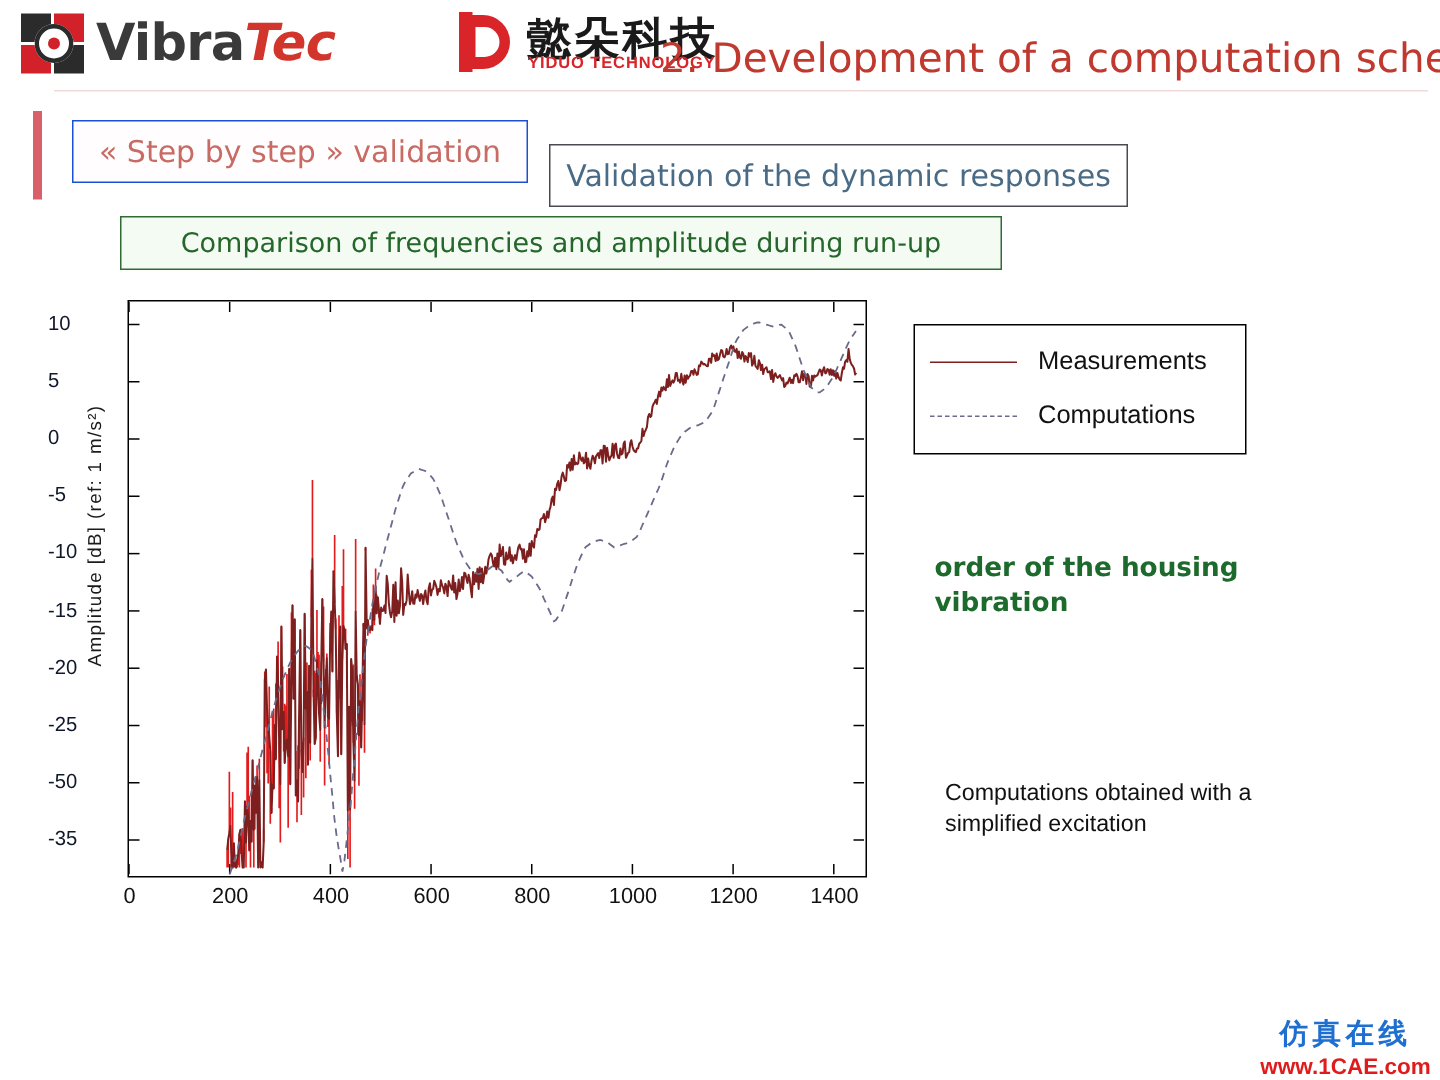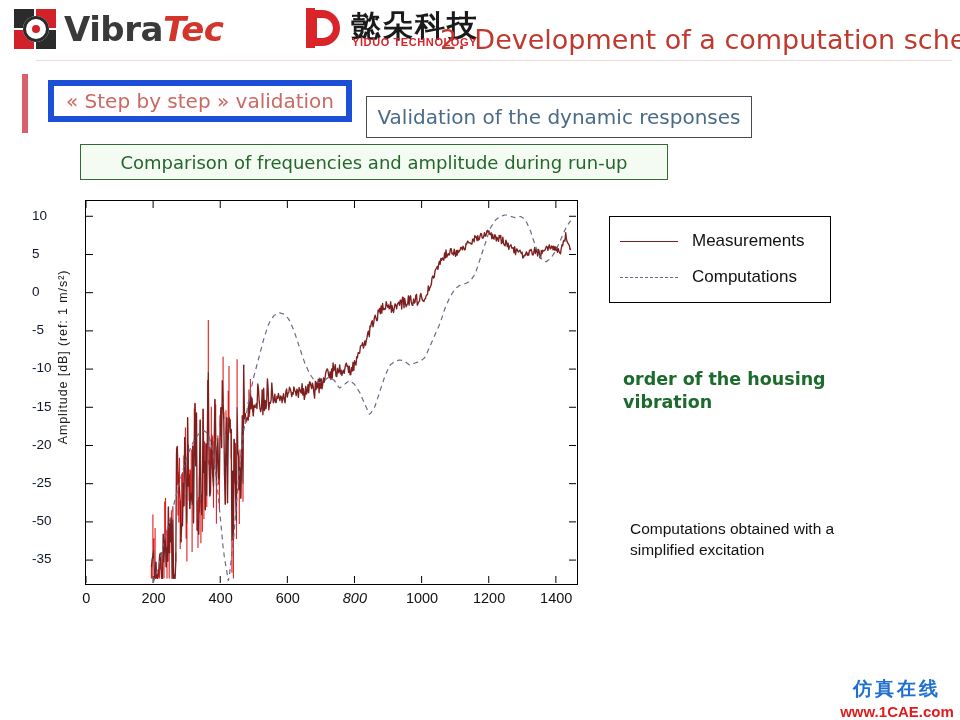--- a/index.html
+++ b/index.html
@@ -148,21 +148,21 @@
     box-sizing: border-box;
     display: flex;
     align-items: center;
     justify-content: center;
     background: #fffdfd;
     white-space: nowrap;
   }
   #nav-step {
     left: 48px; top: 80px;
     width: 304px; height: 42px;
-    border: 6px solid #1d4ed8;
+    border: 1px solid #1d4ed8;
     color: #c76b64;
     font-size: 20px;
     font-family: "DejaVu Sans", sans-serif;
   }
   #nav-validation {
     left: 366px; top: 80px;
     width: 386px; height: 42px;
     border: 1px solid #4a4a52;
     color: #4a6b86;
     font-size: 20px;
@@ -435,21 +435,21 @@
         <polyline points="65.4,366.1 66.2,358.2 66.9,354.3 67.7,349.7 68.4,377.4 69.1,377.4 69.9,361.1 70.6,376.3 71.4,377.4 72.1,372.3 72.8,368.7 73.6,354.8 74.3,352.2 75.0,366.6 75.8,377.4 76.5,377.4 77.3,333.2 78.0,360.7 78.7,336.6 79.5,343.2 80.2,366.0 81.0,346.4 81.7,360.2 82.4,305.9 83.2,352.1 83.9,322.7 84.6,340.9 85.4,316.9 86.1,377.4 86.9,319.2 87.6,377.4 88.3,373.9 89.1,377.4 89.8,360.5 90.5,252.8 91.3,245.4 92.0,270.8 92.8,283.5 93.5,289.9 94.2,299.8 95.0,341.0 95.7,322.4 96.5,324.7 97.2,282.4 97.9,305.1 98.7,236.6 99.4,254.4 100.1,293.7 100.9,321.7 101.6,216.7 102.4,285.1 103.1,273.7 103.8,307.6 104.6,294.4 105.3,292.1 106.1,303.1 106.8,244.9 107.5,321.9 108.3,246.6 109.0,202.5 109.7,264.9 110.5,211.9 111.2,329.3 112.0,319.4 112.7,333.3 113.4,276.0 114.2,219.0 114.9,298.8 115.7,313.6 116.4,290.9 117.1,208.2 117.9,271.5 118.6,260.3 119.3,308.8 120.1,242.8 120.8,294.1 121.6,210.3 122.3,171.6 123.0,258.7 123.8,295.0 124.5,291.1 125.3,239.2 126.0,255.0 126.7,274.7 127.5,285.6 128.2,240.2 128.9,198.4 129.7,240.1 130.4,283.8 131.2,252.1 131.9,237.9 132.6,276.7 133.4,278.2 134.1,225.2 134.9,206.6 135.6,246.7 136.3,179.8 137.1,201.0 137.8,218.3 138.5,274.2 139.3,303.2 140.0,233.3 140.8,216.7 141.5,301.8 142.2,238.9 143.0,216.3 143.7,218.8 144.4,231.7 145.2,228.4 145.9,339.4 146.7,270.2 147.4,338.6 148.1,238.3 148.9,246.6 149.6,294.0 150.4,319.3 151.1,206.8 151.8,249.3 152.6,255.4 153.3,289.1 154.0,266.5 154.8,297.3 155.5,264.0 156.3,214.8 157.0,281.9 157.7,164.1 158.5,217.9 159.2,212.4 160.0,219.2 160.7,218.9 161.4,216.9 162.2,219.1 162.9,201.3 163.6,212.2 164.4,190.1 165.1,207.9 165.9,197.2 166.6,205.2 167.3,214.9 168.1,204.0 168.8,206.3 169.6,206.0 170.3,202.7 171.0,207.6 171.8,182.9 172.5,188.2 173.2,200.7 174.0,207.5 174.7,210.5 175.5,206.4 176.2,188.8 176.9,213.7 177.7,187.2 178.4,209.5 179.2,199.4 179.9,207.9 180.6,203.2 181.4,177.9 182.1,186.7 182.8,208.9 183.6,201.6 184.3,202.4 185.1,199.1 185.8,182.0 186.5,192.4 187.3,201.8 188.0,199.3 188.8,193.1 189.5,201.4 190.2,201.5 191.0,195.3 191.7,197.4 192.4,192.4 193.2,196.3 193.9,199.6 194.7,195.0 195.4,196.1 196.1,201.7 196.9,195.7 197.6,192.7 198.3,199.0 199.1,201.8 199.8,191.2 200.6,187.9 201.3,196.0 202.0,192.3 202.8,191.5 203.5,186.2 204.3,188.3 205.0,190.6 205.7,195.6 206.5,191.7 207.2,193.2 207.9,185.8 208.7,189.2 209.4,190.6 210.2,194.6 210.9,188.1 211.6,189.7 212.4,196.4 213.1,186.4 213.9,188.5 214.6,190.7 215.3,192.2 216.1,182.6 216.8,194.0 217.5,187.6 218.3,198.4 219.0,194.9 219.8,185.3 220.5,193.1 221.2,190.7 222.0,183.6 222.7,191.6 223.5,180.9 224.2,181.3 224.9,184.5 225.7,187.6 226.4,182.2 227.1,184.9 227.9,192.0 228.6,197.1 229.4,180.3 230.1,188.5 230.8,181.8 231.6,186.8 232.3,178.2 233.1,191.7 233.8,177.1 234.5,187.2 235.3,178.0 236.0,187.9 236.7,183.3 237.5,176.8 238.2,181.4 239.0,177.5 239.7,171.8 240.4,169.6 241.2,167.9 241.9,169.3 242.7,174.6 243.4,176.7 244.1,170.8 244.9,178.5 245.6,168.0 246.3,177.0 247.1,162.0 247.8,169.7 248.6,167.4 249.3,163.6 250.0,175.2 250.8,175.5 251.5,167.3 252.2,171.9 253.0,170.9 253.7,163.9 254.5,172.9 255.2,169.2 255.9,174.5 256.7,171.0 257.4,169.1 258.2,172.3 258.9,167.4 259.6,163.6 260.4,162.1 261.1,165.3 261.8,164.9 262.6,171.5 263.3,165.2 264.1,173.8 264.8,173.6 265.5,166.5 266.3,170.0 267.0,161.3 267.8,169.5 268.5,159.7 269.2,162.5 270.0,164.1 270.7,155.8 271.4,156.9 272.2,151.6 272.9,152.3 273.7,152.0 274.4,145.3 275.1,144.6 275.9,144.2 276.6,141.7 277.4,147.1 278.1,144.5 278.8,140.0 279.6,144.2 280.3,139.2 281.0,136.9 281.8,131.6 282.5,130.1 283.3,135.6 284.0,124.9 284.7,125.7 285.5,121.5 286.2,119.7 287.0,125.8 287.7,122.2 288.4,116.6 289.2,114.1 289.9,116.7 290.6,119.7 291.4,119.3 292.1,109.0 292.9,110.7 293.6,107.4 294.3,112.7 295.1,105.0 295.8,112.1 296.6,102.5 297.3,108.7 298.0,107.4 298.8,108.5 299.5,107.8 300.2,100.7 301.0,104.0 301.7,106.2 302.5,104.0 303.2,107.9 303.9,106.9 304.7,100.8 305.4,111.3 306.1,104.6 306.9,109.6 307.6,111.5 308.4,105.8 309.1,102.8 309.8,104.2 310.6,107.9 311.3,103.4 312.1,102.1 312.8,101.1 313.5,104.4 314.3,99.2 315.0,99.1 315.7,108.0 316.5,96.2 317.2,96.3 318.0,106.8 318.7,97.5 319.4,102.0 320.2,105.9 320.9,103.9 321.7,102.7 322.4,94.8 323.1,104.1 323.9,95.8 324.6,94.7 325.3,101.1 326.1,104.2 326.8,104.4 327.6,98.0 328.3,102.0 329.0,101.4 329.8,94.6 330.5,93.3 331.3,104.2 332.0,102.7 332.7,101.0 333.5,100.3 334.2,94.2 334.9,92.5 335.7,96.8 336.4,99.0 337.2,100.0 337.9,100.5 338.6,98.1 339.4,97.8 340.1,94.9 340.9,94.0 341.6,93.0 342.3,84.9 343.1,89.6 343.8,86.9 344.5,85.6 345.3,83.6 346.0,77.1 346.8,75.0 347.5,77.0 348.2,76.3 349.0,70.1 349.7,68.3 350.5,67.0 351.2,65.5 351.9,68.3 352.7,63.1 353.4,60.1 354.1,63.4 354.9,57.4 355.6,59.4 356.4,56.9 357.1,58.3 357.8,59.2 358.6,51.9 359.3,57.0 360.0,49.0 360.8,56.3 361.5,54.3 362.3,52.6 363.0,54.1 363.7,52.6 364.5,47.7 365.2,47.7 366.0,52.9 366.7,52.3 367.4,54.1 368.2,48.2 368.9,52.9 369.6,55.4 370.4,49.4 371.1,54.2 371.9,49.1 372.6,51.5 373.3,50.2 374.1,49.2 374.8,46.4 375.6,46.4 376.3,48.8 377.0,45.2 377.8,47.1 378.5,48.9 379.2,48.6 380.0,42.6 380.7,43.1 381.5,40.1 382.2,40.8 382.9,41.9 383.7,41.6 384.4,42.3 385.2,43.0 385.9,43.1 386.6,38.2 387.4,38.2 388.1,40.9 388.8,34.6 389.6,36.3 390.3,35.8 391.1,39.7 391.8,34.6 392.5,39.1 393.3,38.3 394.0,35.3 394.8,32.4 395.5,32.8 396.2,36.8 397.0,37.2 397.7,35.6 398.4,31.7 399.2,35.1 399.9,34.8 400.7,30.6 401.4,29.3 402.1,31.5 402.9,29.9 403.6,33.2 404.4,33.6 405.1,31.6 405.8,37.7 406.6,33.3 407.3,37.3 408.0,38.2 408.8,33.6 409.5,34.8 410.3,40.0 411.0,36.3 411.7,37.5 412.5,40.4 413.2,34.3 413.9,36.7 414.7,34.4 415.4,42.7 416.2,41.1 416.9,36.2 417.6,42.8 418.4,44.0 419.1,44.9 419.9,39.1 420.6,41.1 421.3,45.7 422.1,42.1 422.8,48.4 423.5,45.2 424.3,44.5 425.0,43.8 425.8,47.1 426.5,47.1 427.2,46.6 428.0,51.7 428.7,45.6 429.5,53.6 430.2,49.5 430.9,47.8 431.7,50.0 432.4,51.0 433.1,50.1 433.9,49.1 434.6,50.8 435.4,52.6 436.1,51.1 436.8,57.0 437.6,56.2 438.3,54.1 439.1,54.6 439.8,52.5 440.5,50.8 441.3,54.3 442.0,52.2 442.7,54.4 443.5,49.2 444.2,49.7 445.0,48.2 445.7,49.9 446.4,53.8 447.2,53.9 447.9,50.6 448.7,46.5 449.4,52.5 450.1,48.3 450.9,48.9 451.6,55.0 452.3,48.4 453.1,49.9 453.8,56.6 454.6,57.2 455.3,49.5 456.0,52.7 456.8,49.3 457.5,50.1 458.3,49.5 459.0,49.1 459.7,47.3 460.5,45.3 461.2,45.9 461.9,49.3 462.7,45.7 463.4,43.8 464.2,47.9 464.9,47.5 465.6,45.0 466.4,45.5 467.1,48.8 467.8,45.2 468.6,49.0 469.3,45.8 470.1,49.6 470.8,46.3 471.5,51.4 472.3,47.7 473.0,50.3 473.8,52.0 474.5,52.7 475.2,47.8 476.0,43.8 476.7,44.8 477.4,40.2 478.2,39.1 478.9,40.2 479.7,31.7 480.4,37.8 481.1,40.6 481.9,42.3 482.6,43.1 483.4,44.8 484.1,48.7 484.8,47.5" fill="none" stroke="#7d1f1f" stroke-width="1.35" stroke-linejoin="round"></polyline>
         <polyline points="67.1,382.0 68.5,377.9 69.8,373.9 71.2,369.8 72.5,365.2 73.8,359.1 75.2,353.0 76.5,346.9 77.9,341.3 79.2,336.2 80.5,331.1 81.9,326.0 83.2,320.9 84.6,315.8 85.9,310.7 87.3,305.6 88.6,300.5 89.9,295.4 91.3,290.3 92.6,285.2 94.0,280.1 95.3,275.0 96.7,269.9 98.0,265.4 99.3,261.3 100.7,257.2 102.0,253.1 103.4,249.8 104.7,246.8 106.1,243.7 107.4,240.7 108.7,238.6 110.1,236.6 111.4,234.5 112.8,232.8 114.1,231.7 115.5,230.7 116.8,229.7 118.1,229.7 119.5,230.7 120.8,231.7 122.2,232.8 123.5,236.8 124.8,241.9 126.2,247.0 127.5,252.1 128.9,264.3 130.2,276.6 131.6,288.8 132.9,301.5 134.2,315.8 135.6,330.0 136.9,344.3 138.3,355.5 139.6,363.7 141.0,371.8 142.3,380.0 143.6,372.8 145.0,360.6 146.3,348.4 147.7,336.2 149.0,319.9 150.4,303.6 151.7,287.3 153.0,272.0 154.4,259.8 155.7,247.5 157.1,235.3 158.4,225.1 159.8,217.0 161.1,208.8 162.4,200.7 163.8,194.1 165.1,187.9 166.5,181.8 167.8,175.7 169.2,170.6 170.5,165.5 171.8,160.4 173.2,155.3 174.5,150.3 175.9,145.2 177.2,140.1 178.5,135.5 179.9,131.4 181.2,127.3 182.6,123.3 183.9,120.7 185.3,118.7 186.6,116.6 187.9,114.6 189.3,113.8 190.6,113.0 192.0,112.2 193.3,111.6 194.7,112.1 196.0,112.5 197.3,112.9 198.7,113.8 200.0,115.2 201.4,116.6 202.7,118.1 204.1,120.7 205.4,123.8 206.7,126.8 208.1,129.9 209.4,134.0 210.8,138.0 212.1,142.1 213.5,146.2 214.8,150.3 216.1,154.3 217.5,158.4 218.8,162.0 220.2,165.0 221.5,168.1 222.8,171.1 224.2,173.4 225.5,175.5 226.9,177.5 228.2,179.5 229.6,180.2 230.9,180.8 232.2,181.4 233.6,181.7 234.9,181.1 236.3,180.5 237.6,179.8 239.0,179.0 240.3,178.0 241.6,177.0 243.0,176.0 244.3,176.5 245.7,177.5 247.0,178.5 248.4,179.5 249.7,181.6 251.0,183.6 252.4,185.7 253.7,186.9 255.1,185.9 256.4,184.9 257.8,183.9 259.1,182.9 260.4,181.8 261.8,180.8 263.1,179.8 264.5,180.3 265.8,181.3 267.2,182.3 268.5,183.4 269.8,185.4 271.2,187.4 272.5,189.5 273.9,191.8 275.2,194.8 276.5,197.9 277.9,200.9 279.2,204.0 280.6,207.0 281.9,210.1 283.3,213.2 284.6,212.4 285.9,210.4 287.3,208.3 288.6,206.3 290.0,202.2 291.3,198.1 292.7,194.1 294.0,190.0 295.3,185.9 296.7,181.8 298.0,177.8 299.4,174.2 300.7,171.1 302.1,168.1 303.4,165.0 304.7,163.5 306.1,162.5 307.4,161.5 308.8,160.4 310.1,160.0 311.5,159.6 312.8,159.2 314.1,159.0 315.5,159.4 316.8,159.8 318.2,160.2 319.5,160.9 320.8,162.0 322.2,163.0 323.5,164.0 324.9,163.8 326.2,163.2 327.6,162.6 328.9,162.0 330.2,161.6 331.6,161.2 332.9,160.7 334.3,160.2 335.6,159.2 337.0,158.1 338.3,157.1 339.6,155.1 341.0,152.0 342.3,149.0 343.7,145.9 345.0,142.9 346.4,139.8 347.7,136.8 349.0,133.7 350.4,130.6 351.7,127.6 353.1,124.5 354.4,121.2 355.8,117.1 357.1,113.1 358.4,109.0 359.8,105.4 361.1,102.4 362.5,99.3 363.8,96.3 365.2,94.0 366.5,91.9 367.8,89.9 369.2,87.9 370.5,86.8 371.9,85.8 373.2,84.8 374.5,83.9 375.9,83.5 377.2,83.1 378.6,82.7 379.9,82.2 381.3,81.6 382.6,81.0 383.9,80.4 385.3,78.7 386.6,76.7 388.0,74.6 389.3,72.6 390.7,68.5 392.0,64.4 393.3,60.4 394.7,56.3 396.0,52.2 397.4,48.1 398.7,44.1 400.1,40.0 401.4,35.9 402.7,31.8 404.1,27.8 405.4,25.2 406.8,23.2 408.1,21.1 409.5,19.1 410.8,18.1 412.1,17.1 413.5,16.0 414.8,15.2 416.2,14.8 417.5,14.4 418.8,14.0 420.2,14.0 421.5,14.4 422.9,14.8 424.2,15.2 425.6,15.6 426.9,16.0 428.2,16.4 429.6,16.8 430.9,16.4 432.3,16.0 433.6,15.6 435.0,15.5 436.3,16.6 437.6,17.6 439.0,18.6 440.3,20.6 441.7,23.7 443.0,26.7 444.4,29.8 445.7,33.6 447.0,37.7 448.4,41.8 449.7,45.8 451.1,48.9 452.4,52.0 453.8,55.0 455.1,57.6 456.4,58.6 457.8,59.6 459.1,60.6 460.5,60.6 461.8,59.6 463.2,58.6 464.5,57.6 465.8,55.8 467.2,53.7 468.5,51.7 469.9,49.7 471.2,46.6 472.5,43.5 473.9,40.5 475.2,37.4 476.6,34.4 477.9,31.3 479.3,28.3 480.6,25.7 481.9,23.7 483.3,21.6 484.6,19.6" fill="none" stroke="#6a6a8a" stroke-width="1.2" stroke-dasharray="5 4"></polyline>
       </svg>
   </div>
 
   <div id="xtick-wrap">
       <div class="xtick" style="left: 1.4px;">0</div>
       <div class="xtick" style="left: 68.5233px;">200</div>
       <div class="xtick" style="left: 135.647px;">400</div>
       <div class="xtick" style="left: 202.77px;">600</div>
-      <div class="xtick" style="left: 269.893px; font-style: italic;">800</div>
+      <div class="xtick" style="left: 269.893px;">800</div>
       <div class="xtick" style="left: 337.016px;">1000</div>
       <div class="xtick" style="left: 404.14px;">1200</div>
       <div class="xtick" style="left: 471.263px;">1400</div>
     </div>
 </div>
 
 <div id="legend">
   <div class="legend-row" id="legend-row-0">
     <span class="legend-sample solid"></span>
     <span class="legend-label">Measurements</span>

